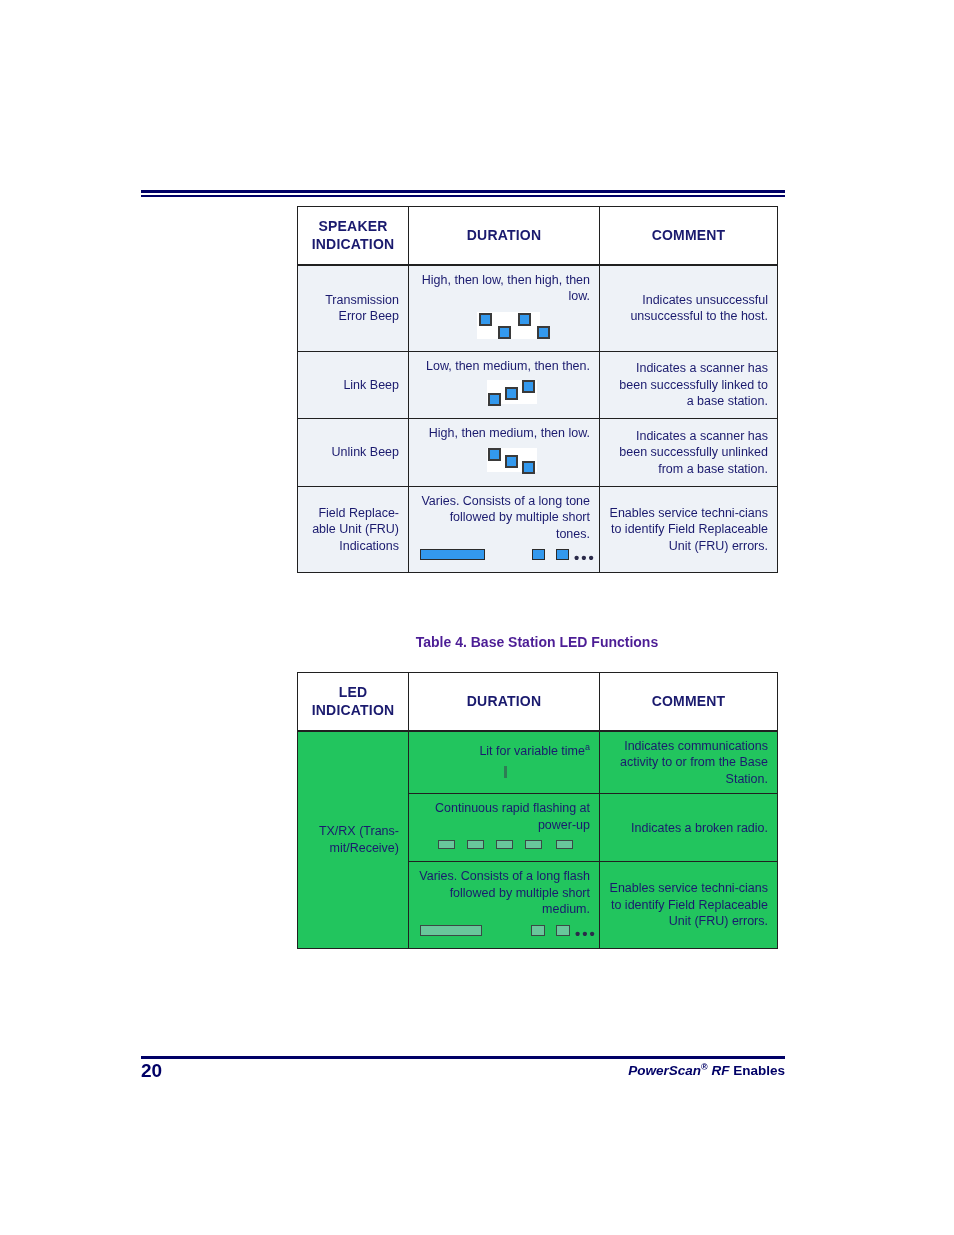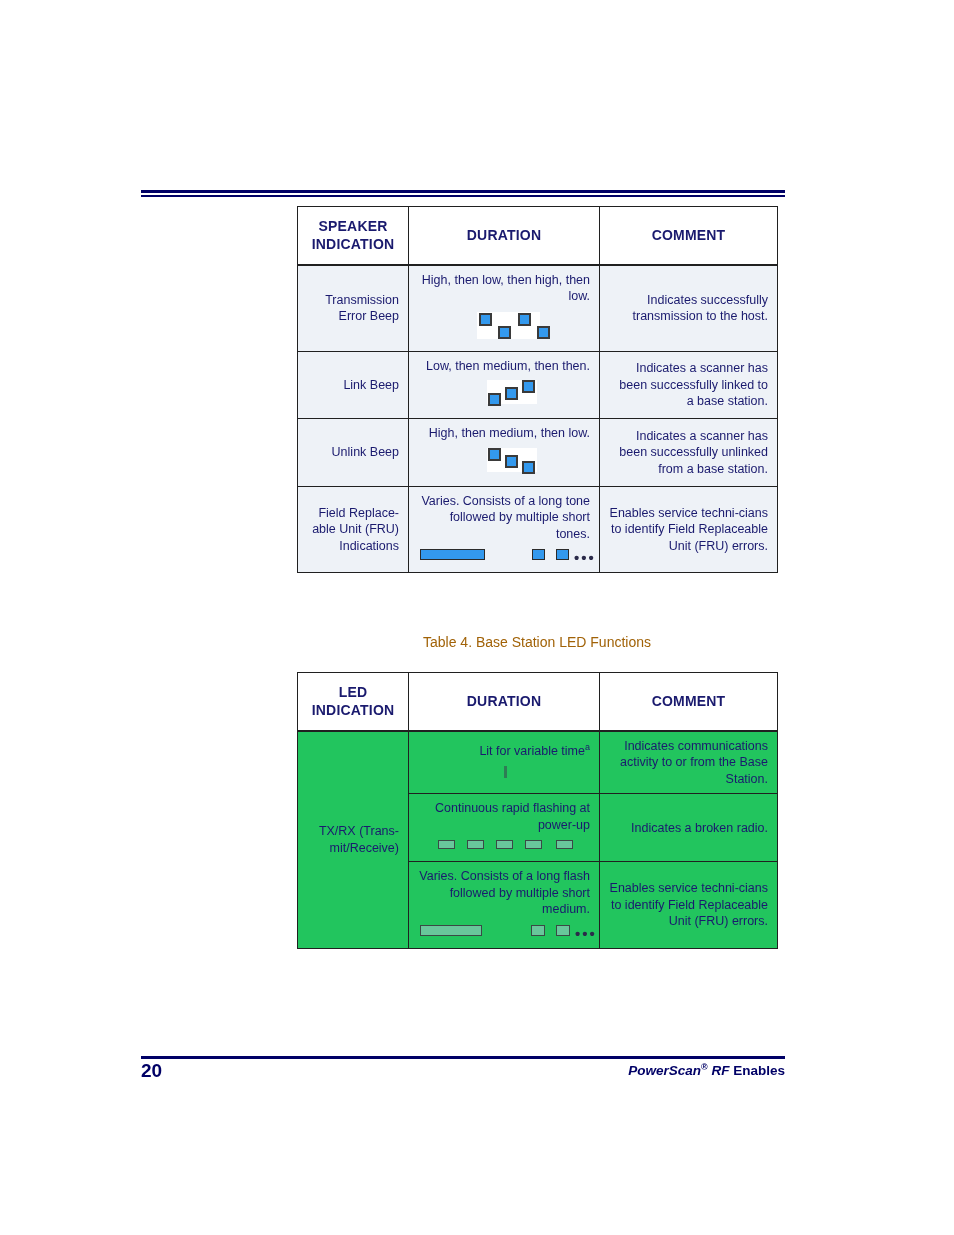--- a/index.html
+++ b/index.html
@@ -80,22 +80,22 @@
   #table-speaker col.c3 { width: 178px; }
 
   
   .table-caption {
     position: absolute;
     left: 297px;
     top: 634px;
     width: 480px;
     text-align: center;
     font-size: 14px;
-    font-weight: normal;
-    color: #a16207;
+    font-weight: bold;
+    color: #4c1d95;
   }
 
   
   #table-led { left: 297px; top: 672px; width: 480px; }
   #table-led col.c1 { width: 111px; }
   #table-led col.c2 { width: 191px; }
   #table-led col.c3 { width: 178px; }
 
   
   .diagram { position: relative; margin: 5px 0 1px 0; }
@@ -208,21 +208,21 @@
       <td class="shade top">
         <div>High, then low, then high, then low.</div>
         <div class="diagram dg-trans">
           <div class="patch" style="left:59px;top:2px;width:63px;height:27px;"></div>
           <div class="sq-blue" style="left:61px;top:3px;"></div>
           <div class="sq-blue" style="left:100px;top:3px;"></div>
           <div class="sq-blue" style="left:80px;top:16px;"></div>
           <div class="sq-blue" style="left:119px;top:16px;"></div>
         </div>
       </td>
-      <td class="shade mid">Indicates successfully transmission to the host.</td>
+      <td class="shade mid">Indicates unsuccessful unsuccessful to the host.</td>
     </tr>
 
     <tr>
       <td class="shade c-label mid" style="white-space:pre-line;">Link Beep</td>
       <td class="shade top">
         <div>Low, then medium, then then.</div>
         <div class="diagram dg-link">
           <div class="patch" style="left:69px;top:1px;width:50px;height:24px;"></div>
           <div class="sq-blue" style="left:70px;top:14px;"></div>
           <div class="sq-blue" style="left:87px;top:8px;"></div>

